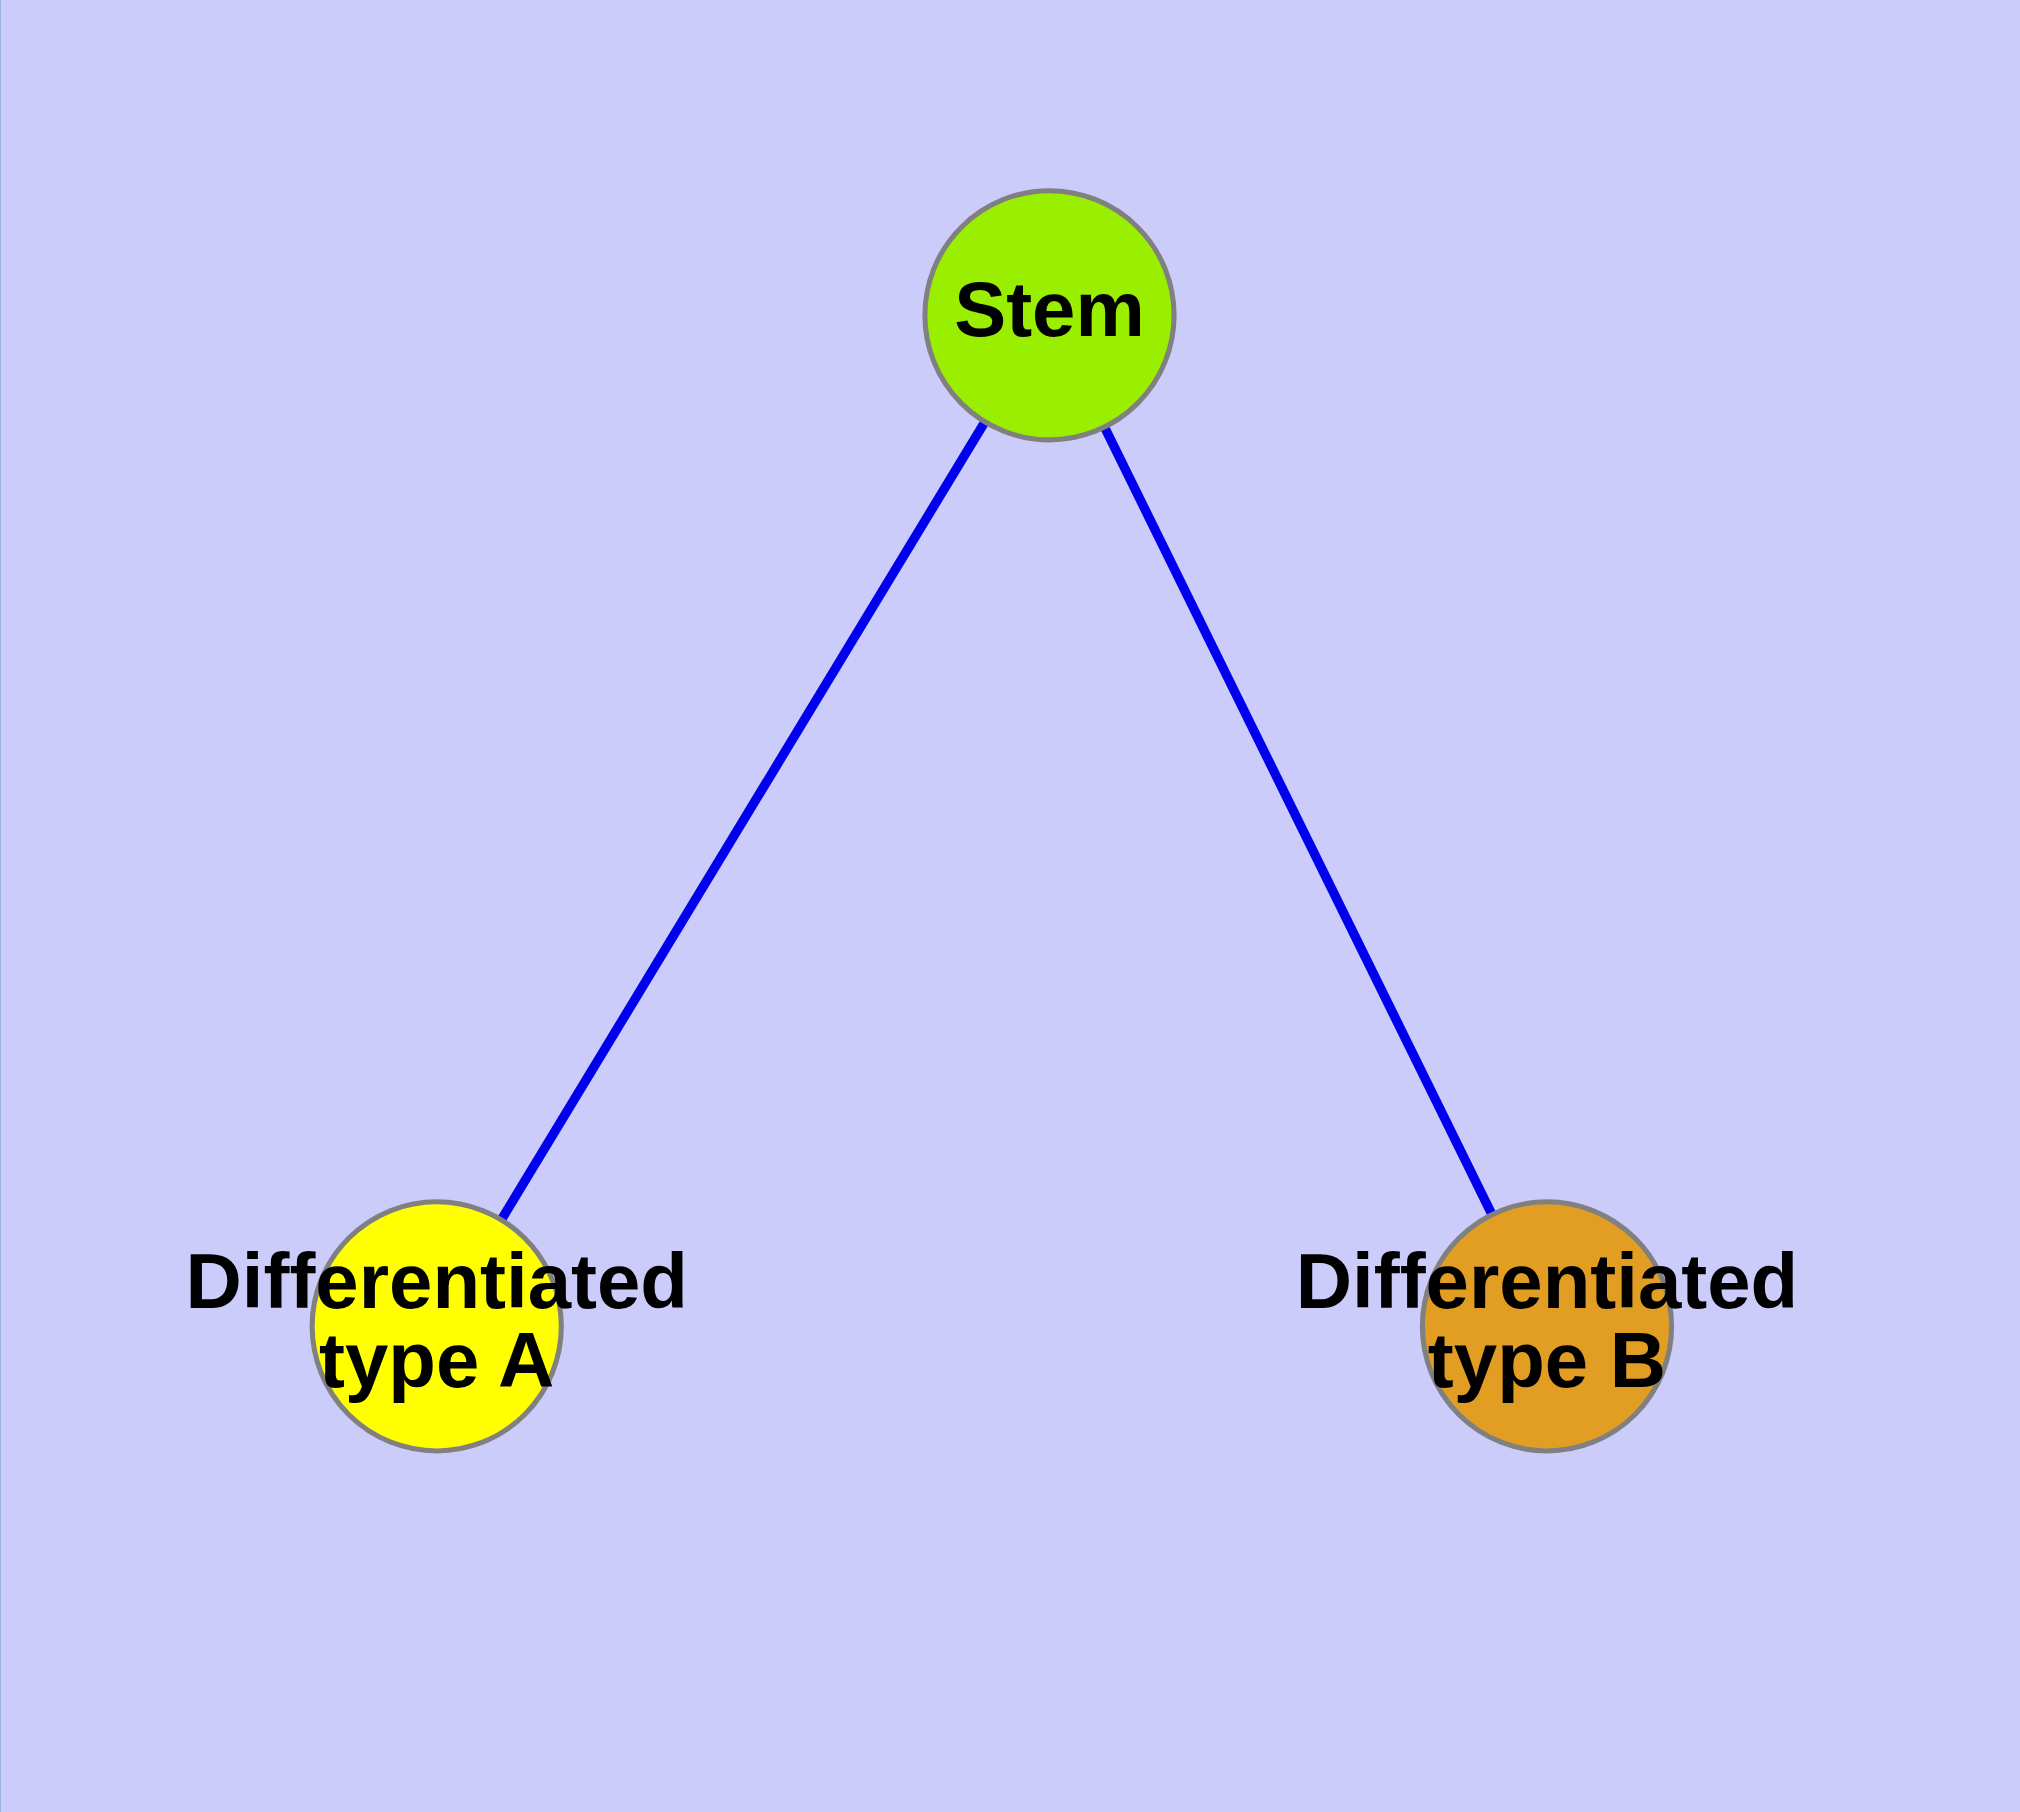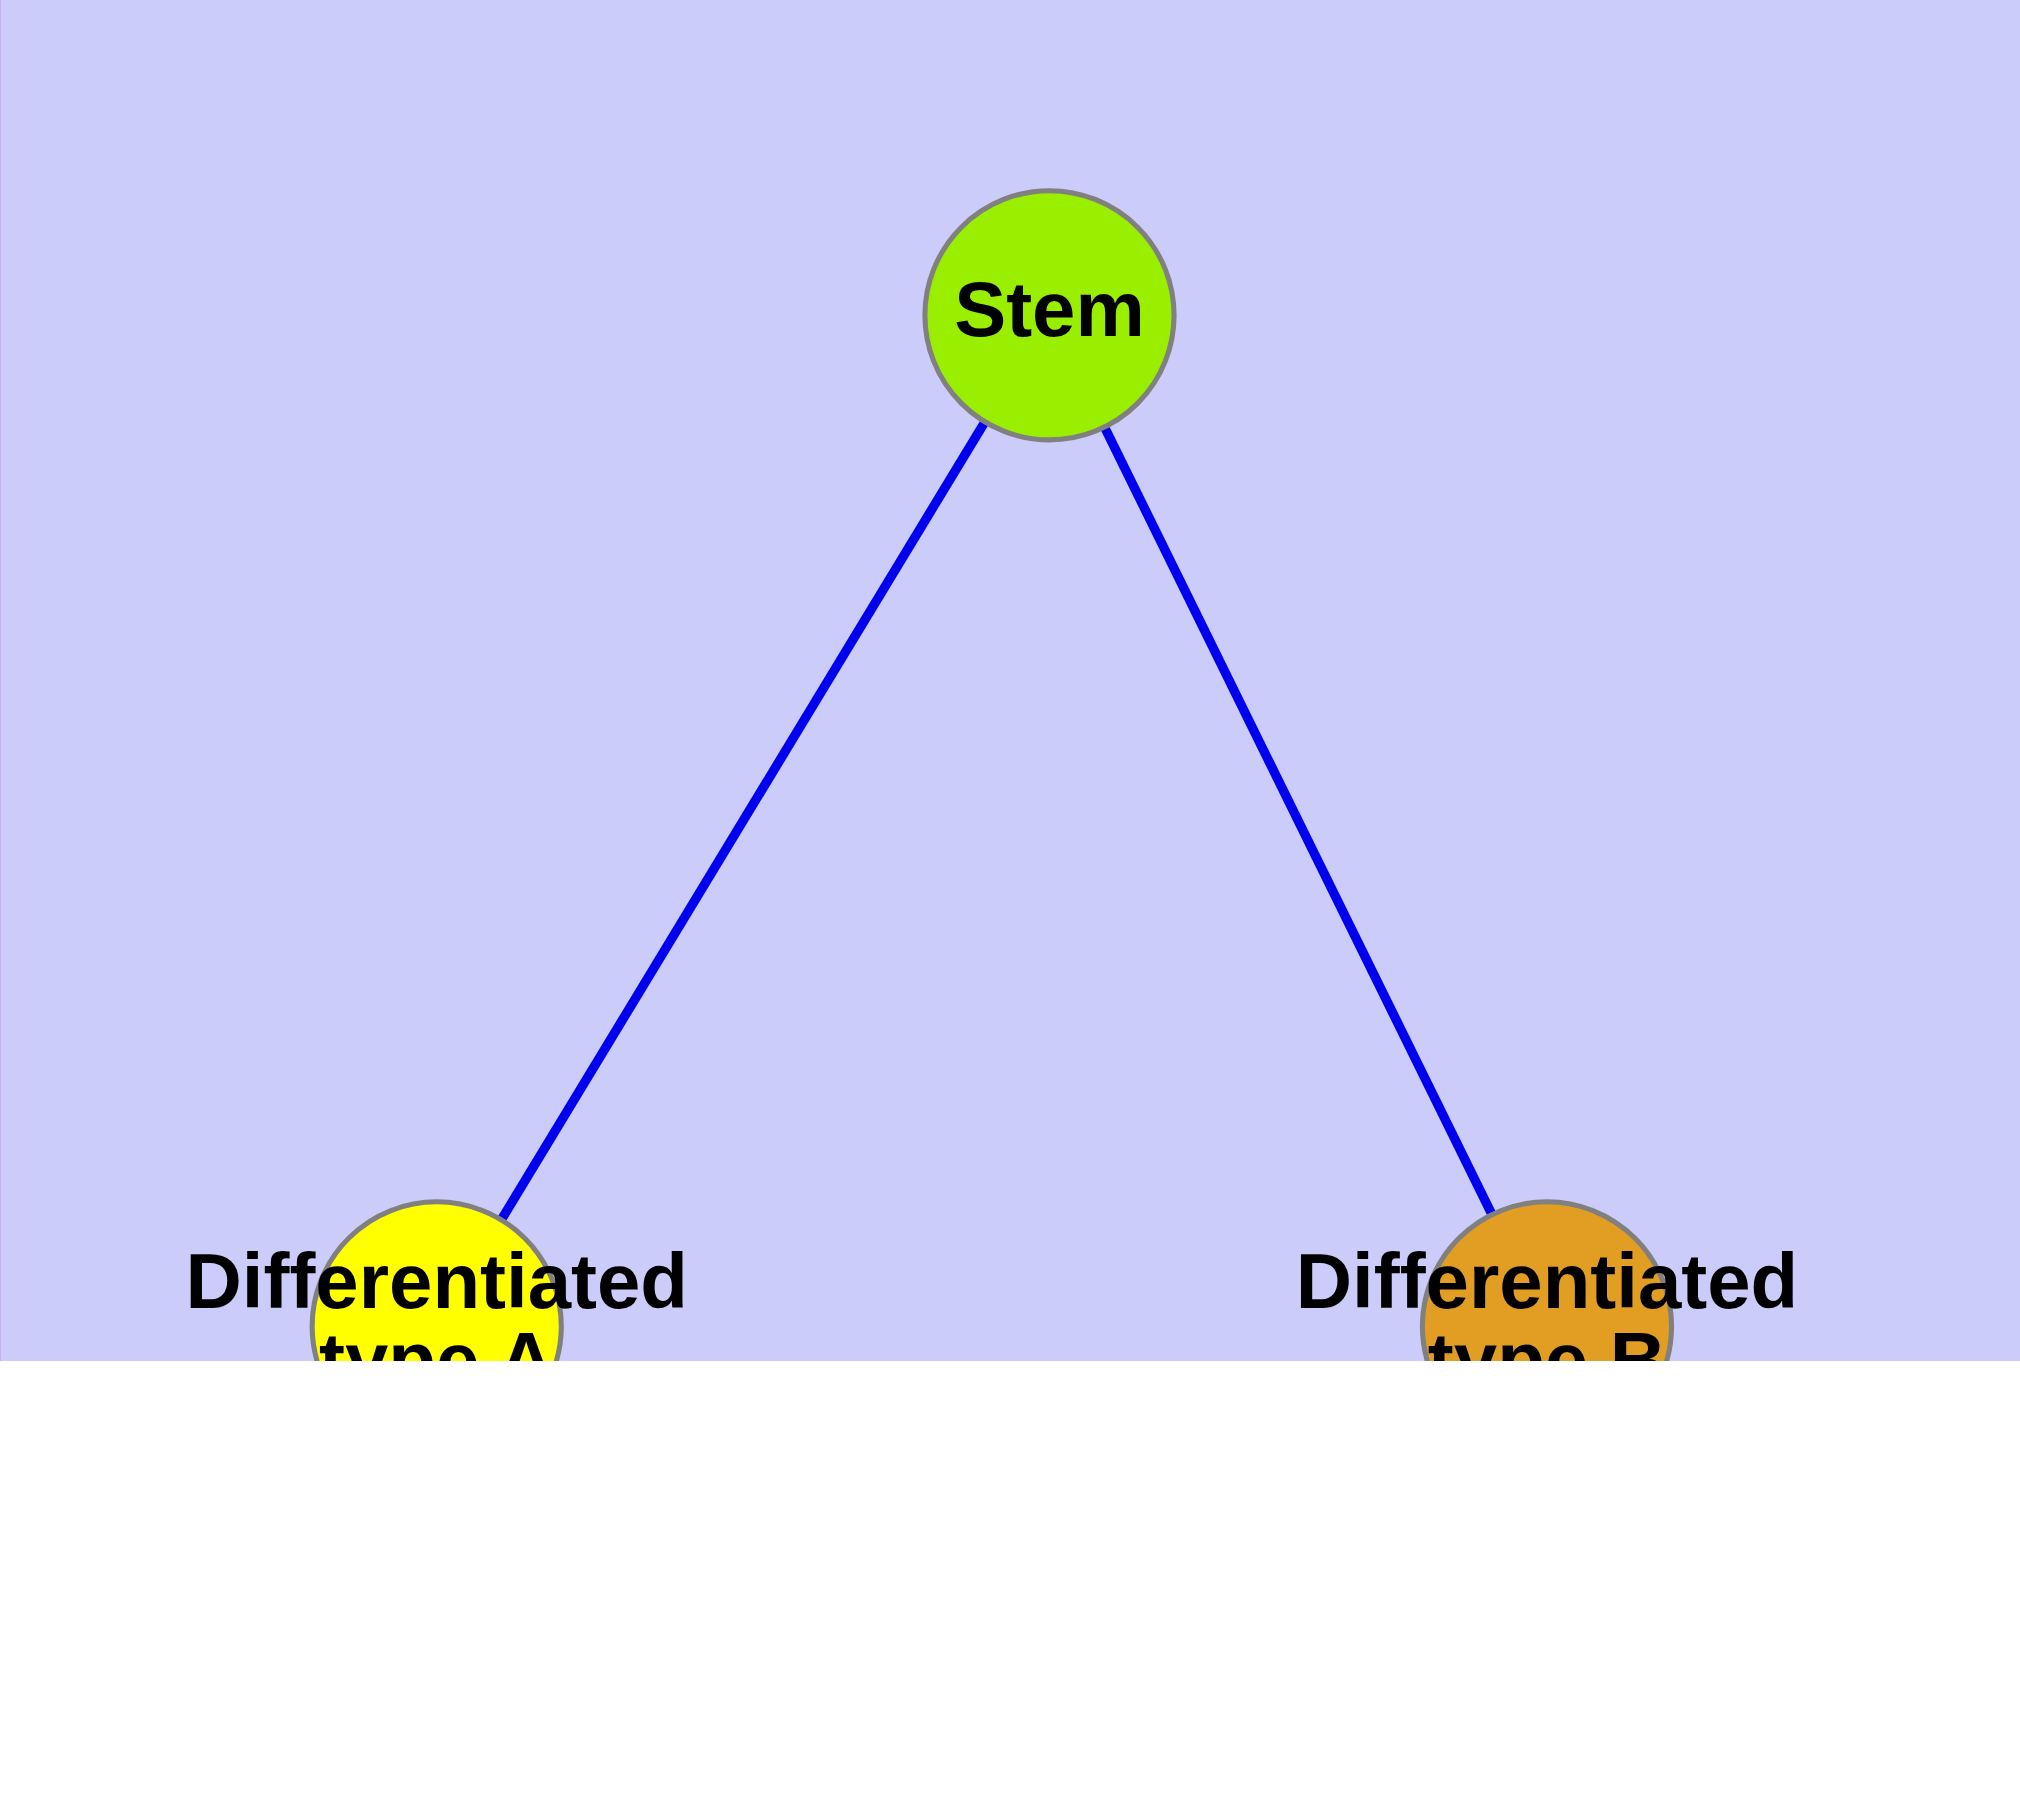--- a/index.html
+++ b/index.html
@@ -29,21 +29,21 @@
     font-family: "Liberation Sans", sans-serif;
     font-weight: bold;
     fill: #000000;
     text-anchor: middle;
     dominant-baseline: middle;
   }
 </style>
 </head>
 <body>
 
-<div id="canvas" style="width: 2021px; height: 1361px; background: #d946ef;">
+<div id="canvas" style="width: 2021px; height: 1812px; background: #0369a1;">
   <svg id="graph-svg" viewBox="0 0 2384 2138" xmlns="http://www.w3.org/2000/svg" style="width: 2021px; height: 1812px;">
     <rect id="bg-rect" x="0" y="0" width="2384" height="2138" fill="#ccccfa"></rect>
     <g id="edges-layer">
         <line x1="1238" y1="372" x2="515" y2="1565" stroke="#0000ee" stroke-width="11" stroke-linecap="butt"></line>
         <line x1="1238" y1="372" x2="1825" y2="1565" stroke="#0000ee" stroke-width="11" stroke-linecap="butt"></line>
       </g>
     <g id="nodes-layer">
         <g>
           <circle cx="1238" cy="372" r="147" fill="#9aee00" stroke="#808080" stroke-width="6"></circle>
           <text class="node-label" x="1238" y="372" font-size="92" fill="#000000"><tspan x="1238">Stem</tspan></text>

